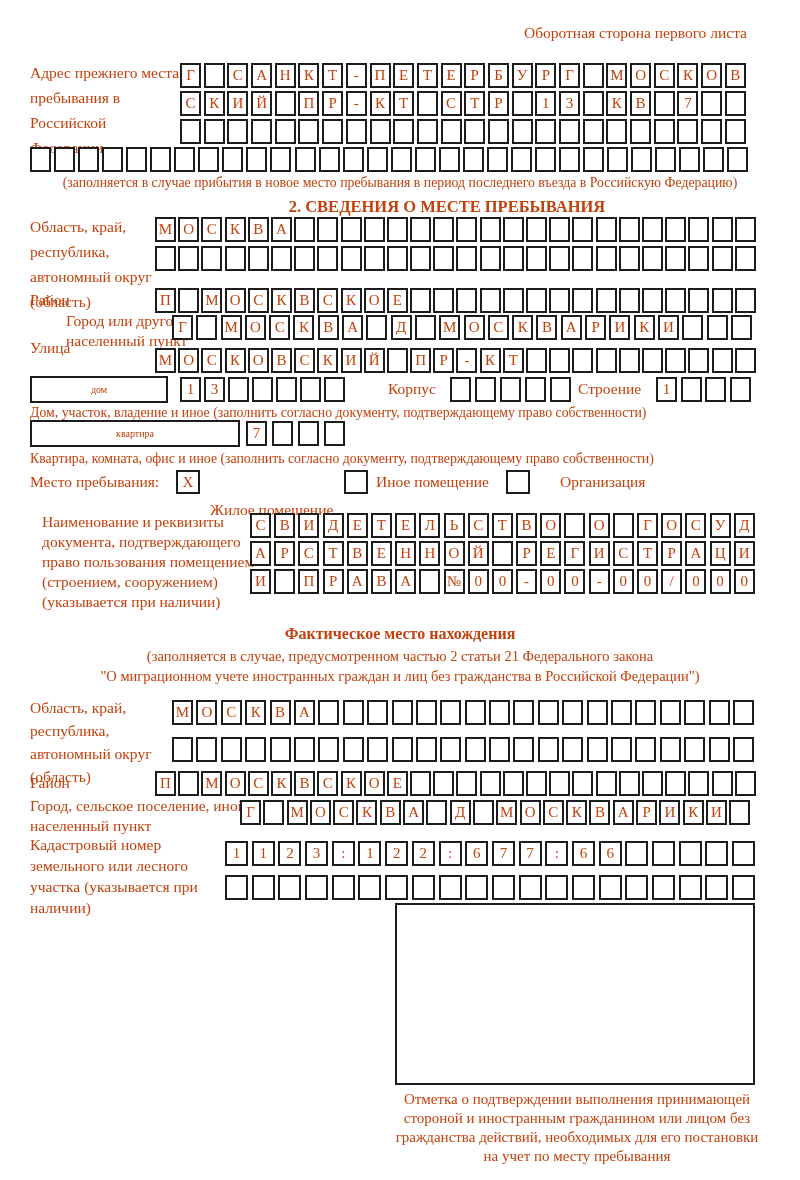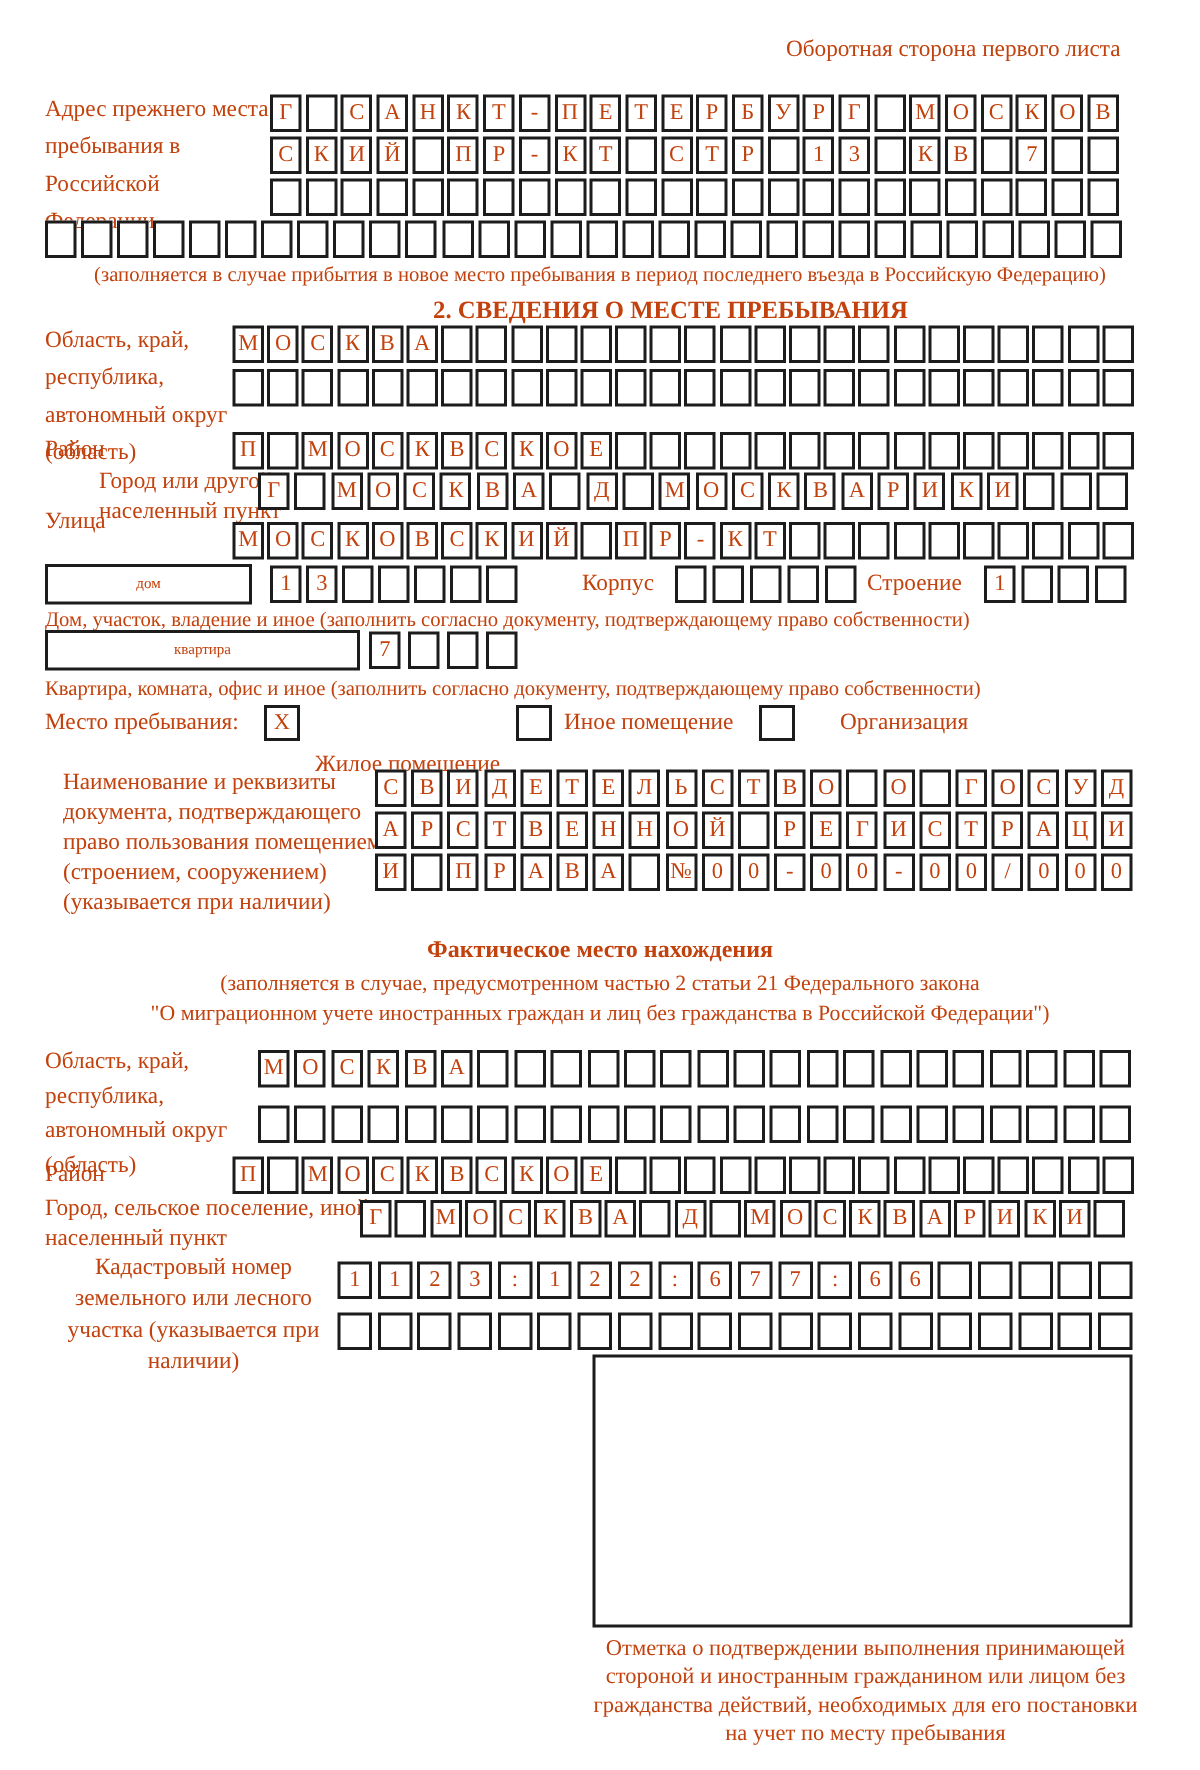--- a/index.html
+++ b/index.html
@@ -516,21 +516,21 @@
       <div class="cell">К</div>
       <div class="cell">В</div>
       <div class="cell">А</div>
       <div class="cell">Р</div>
       <div class="cell">И</div>
       <div class="cell">К</div>
       <div class="cell">И</div>
       <div class="cell"></div>
     </div>
 
-  <div class="txt lh21" style="left:30px;top:834px;width:198px;text-align:center;">Кадастровый номер земельного или лесного участка (указывается при наличии)</div>
+  <div class="txt lh21" style="left:30px;top:834px;width:198px;">Кадастровый номер земельного или лесного участка (указывается при наличии)</div>
   <div class="cellrow wide" style="left:225px;top:841px;gap:3.7px;">
       <div class="cell">1</div>
       <div class="cell">1</div>
       <div class="cell">2</div>
       <div class="cell">3</div>
       <div class="cell">:</div>
       <div class="cell">1</div>
       <div class="cell">2</div>
       <div class="cell">2</div>
       <div class="cell">:</div>

